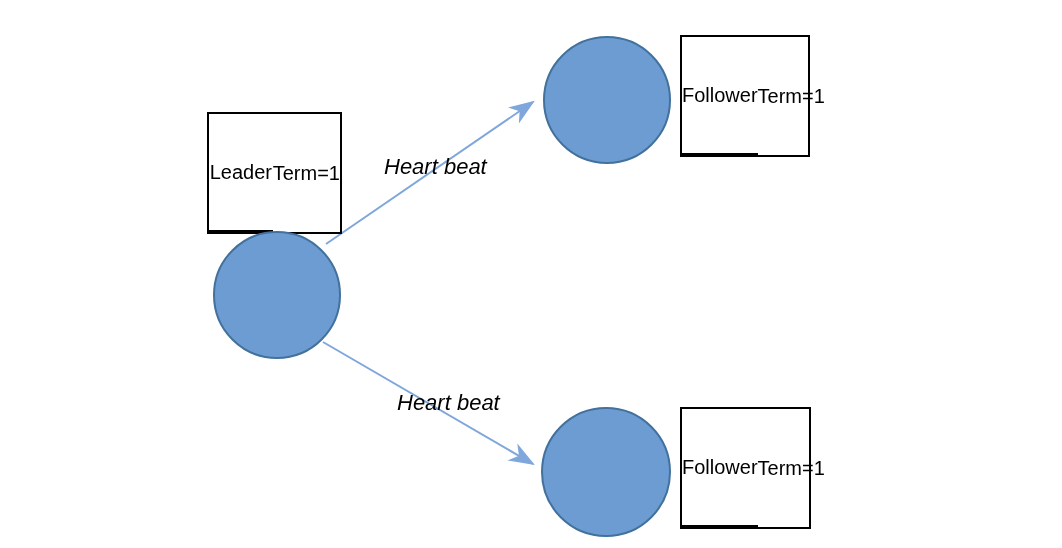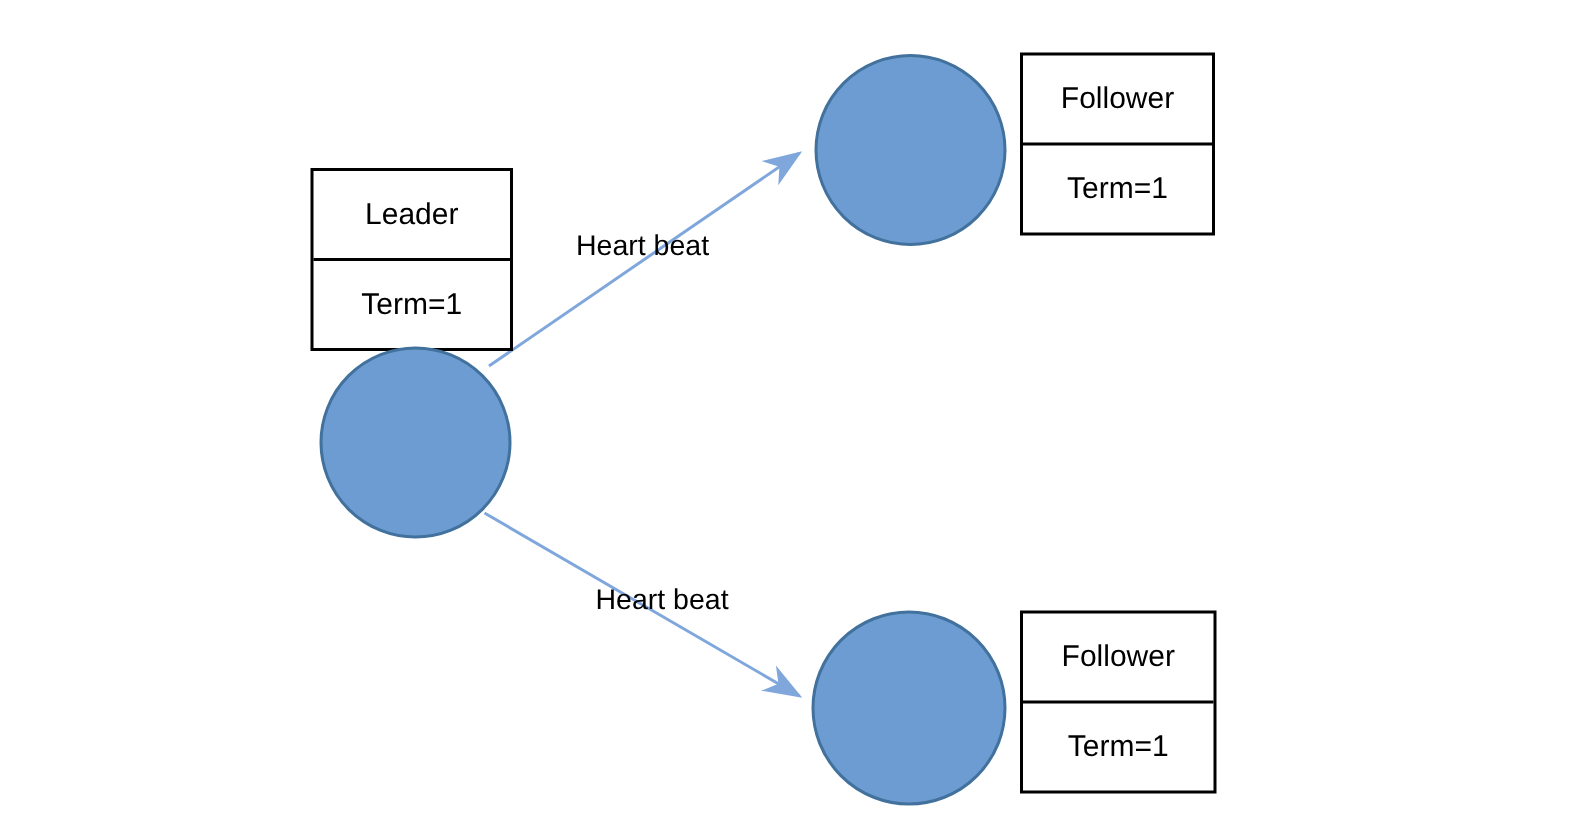--- a/index.html
+++ b/index.html
@@ -26,33 +26,34 @@
     border-radius:50%;
     background:var(--node-fill);
     border:2px solid var(--node-border);
     box-sizing:border-box;
   }
   .node-box{
     position:absolute;
     border:2px solid var(--box-border);
     box-sizing:border-box;
     background:var(--bg);
-    display:flex;flex-direction:column;
+    display:flex;flex-direction:row;
   }
   .node-box .cell{
     flex:1;
     display:flex;align-items:center;justify-content:center;
     font-size:20px;
     line-height:1;
   }
   .node-box .cell:first-child{border-bottom:2px solid var(--box-border);}
   .edge-label{
     position:absolute;
-    font-size:19px;
+    font-size:22px;
     white-space:nowrap;
+    font-style:italic;
   }
 </style>
 </head>
 <body>
 
 <div class="canvas">
 
   <svg class="arrow-layer" width="1062" height="548" viewBox="0 0 1062 548" aria-hidden="true">
     <defs>
       <marker id="ah" viewBox="0 0 12 9" refX="11" refY="4.5" markerWidth="13" markerHeight="10" orient="auto">

